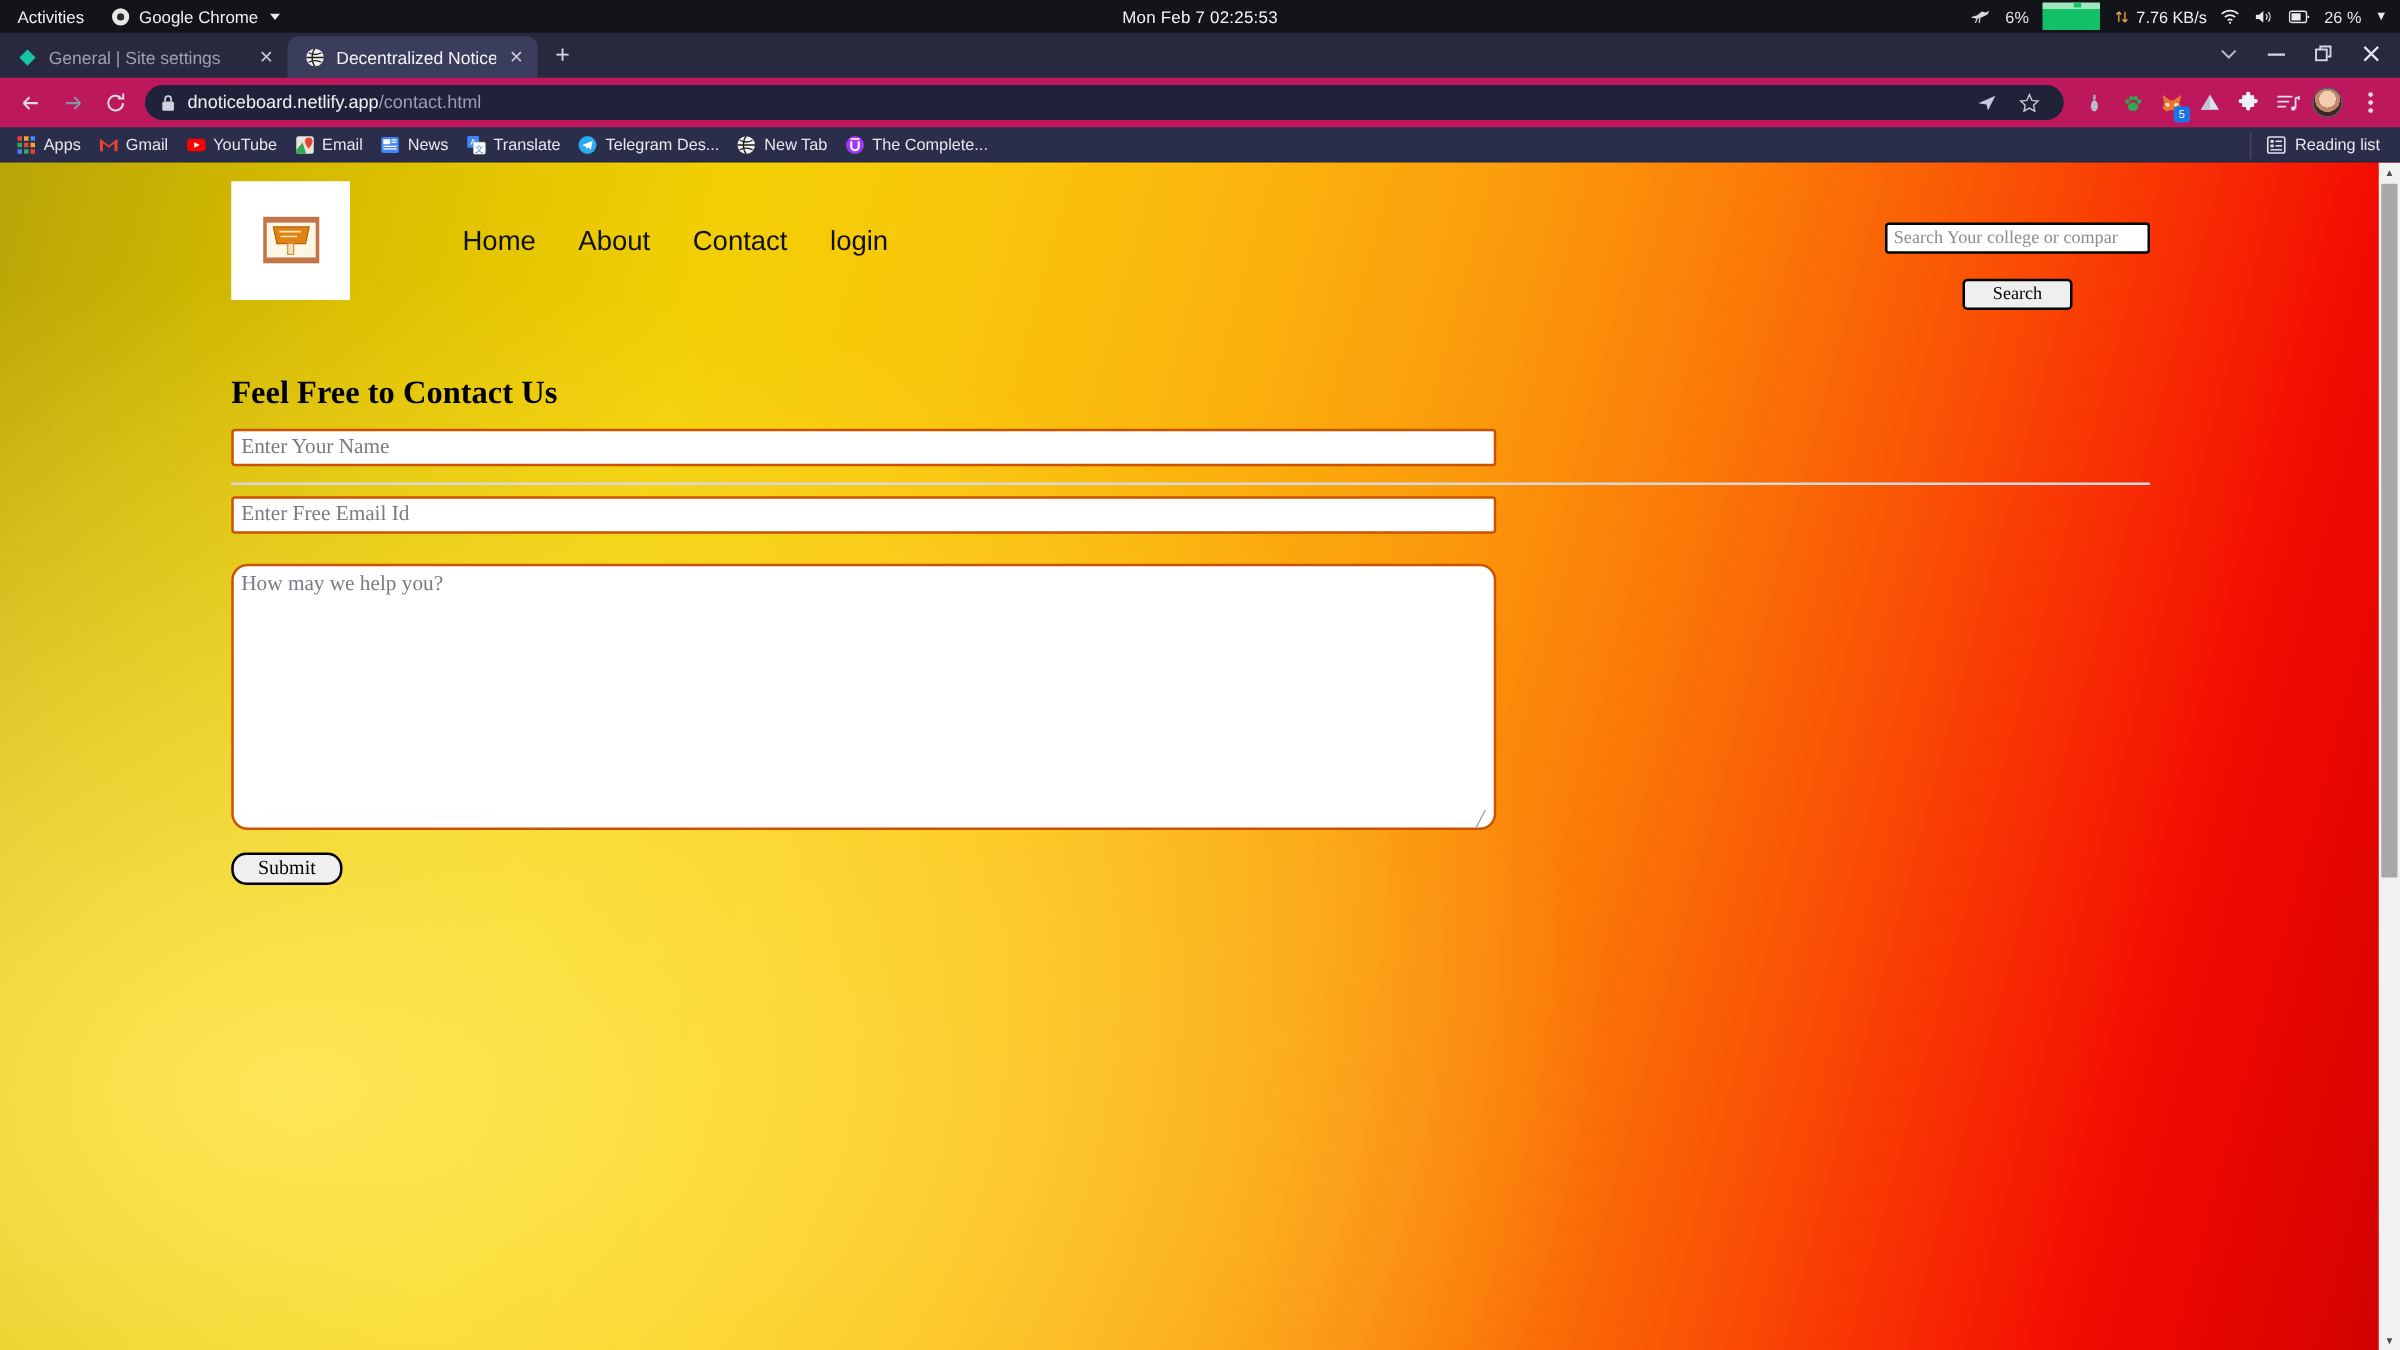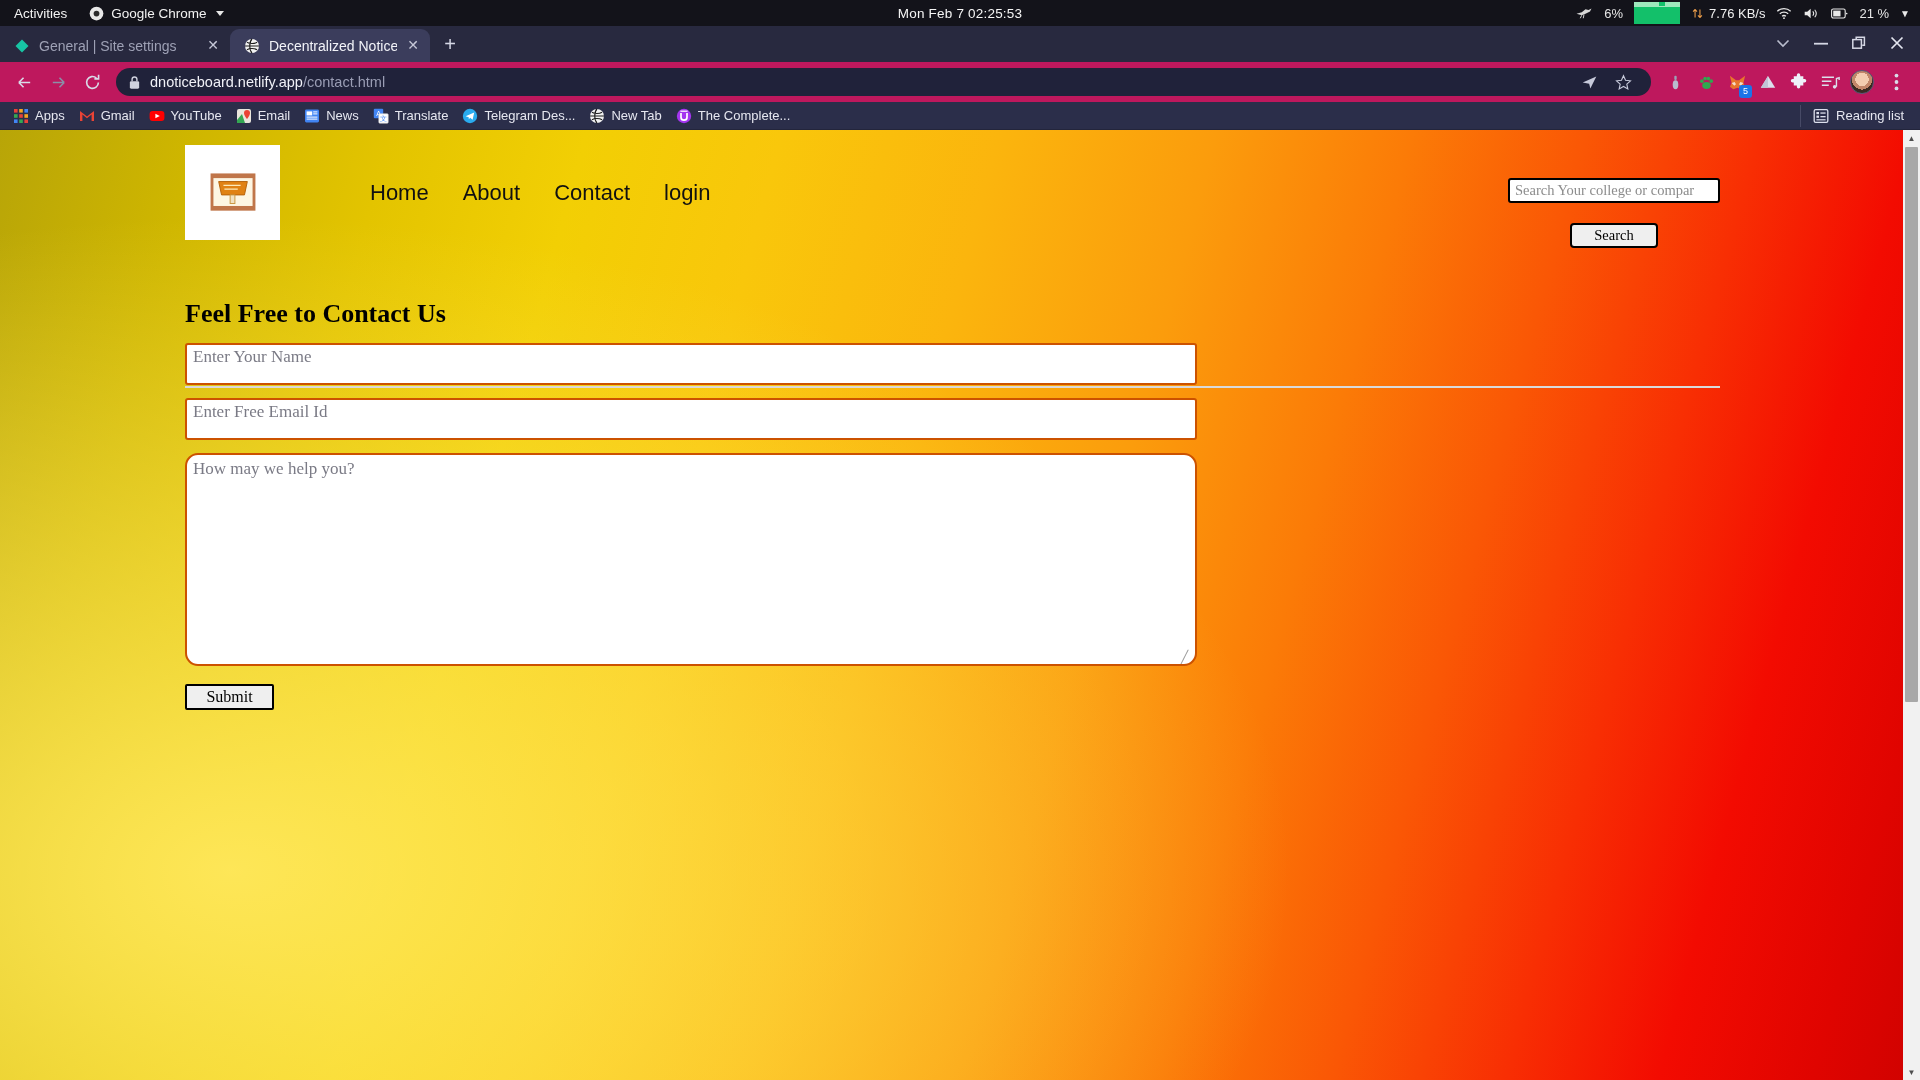--- a/index.html
+++ b/index.html
@@ -217,48 +217,48 @@
 
   
   #contact-form { position: relative; padding-top: 44px; }
   #form-title {
     font-family: "Liberation Serif", serif;
     font-weight: bold; font-size: 26px; color: #000;
     margin: 0 0 14px 0;
   }
   .fld {
     display: block;
-    width: 1012px; height: 42px;
+    width: 1012px; height: 30px;
     border: 2px solid #cc5200; border-radius: 3px;
     background: #ffffff;
     font-family: "Liberation Serif", serif;
     font-size: 17px; color: #7a7a85;
     padding: 1px 6px;
-    margin-bottom: 13px;
+    margin-bottom: 24px;
     line-height: 22px;
     white-space: nowrap; overflow: hidden;
   }
   #msg-field {
     position: relative;
     width: 1012px; height: 213px;
     border: 2px solid #cc5200; border-radius: 13px;
     background: #ffffff;
     font-family: "Liberation Serif", serif;
     font-size: 17px; color: #7a7a85;
     padding: 4px 6px;
     margin-bottom: 18px;
   }
   #resize-grip {
     position: absolute; right: 2px; bottom: 1px;
     width: 12px; height: 12px;
     color: #9a9a9a; font-size: 12px; line-height: 12px;
   }
   #submit-button {
     width: 89px; height: 26px;
-    background: #efefef; border: 2px solid #000; border-radius: 2px;
+    background: #efefef; border: 2px solid #000; border-radius: 12px;
     font-family: "Liberation Serif", serif; font-size: 16px; color: #000;
     display: flex; align-items: center; justify-content: center;
   }
 
   
   #scrollbar {
     position: absolute; top: 0; right: 0; width: 17px; height: 950px;
     background: #f1f1f1;
     display: flex; flex-direction: column; align-items: center;
     z-index: 5;
@@ -309,21 +309,21 @@
       </svg>
       <svg width="17" height="13" viewBox="0 0 20 14">
         <path d="M2 5 H5 L9 1.5 V12.5 L5 9 H2 Z" fill="#e8e8e8"></path>
         <path d="M11.5 4.4a4 4 0 0 1 0 5.2 M13.8 2.6a7 7 0 0 1 0 8.8" stroke="#e8e8e8" stroke-width="1.2" fill="none"></path>
       </svg>
       <svg width="17" height="11" viewBox="0 0 20 12">
         <rect x="0.7" y="0.7" width="16" height="10.6" rx="2" stroke="#e8e8e8" stroke-width="1.3" fill="none"></rect>
         <rect x="2.6" y="2.6" width="8.6" height="6.8" fill="#e8e8e8"></rect>
         <circle cx="18.4" cy="6" r="1" fill="#e8e8e8"></circle>
       </svg>
-      <span class="tray-pct">21 %</span>
+      <span class="tray-pct">26 %</span>
       <span style="font-size:10px;">▼</span>
     </div>
   </div>
 
   <div id="chrome">
 
     <div id="tabstrip">
       <div class="tab inactive">
         <svg class="tab-favicon" viewBox="0 0 16 16">
           <path d="M8 1.5 L14.5 8 L8 14.5 L1.5 8 Z" fill="#17c4a4"></path>

